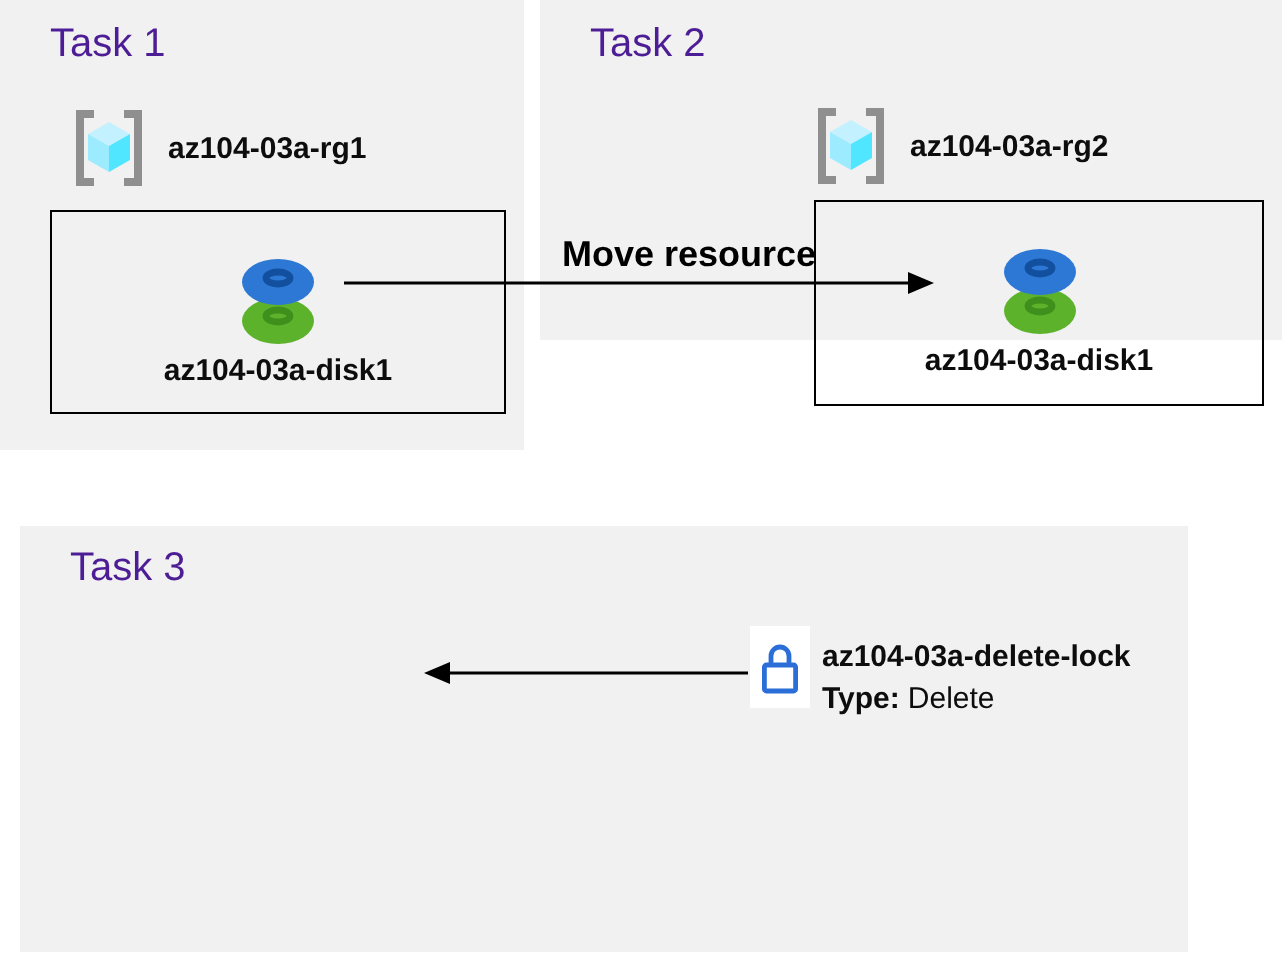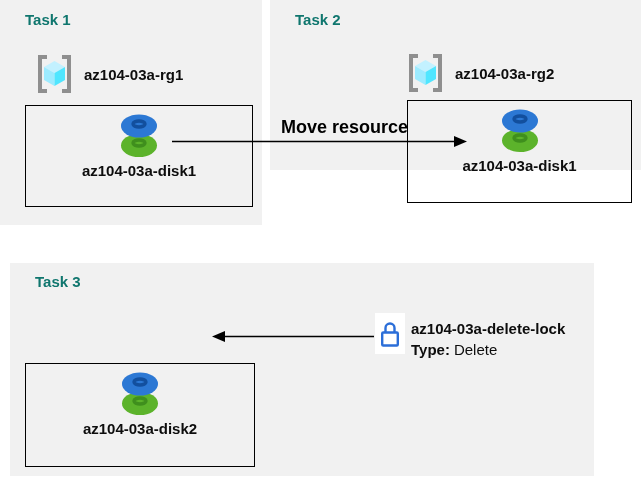--- a/index.html
+++ b/index.html
@@ -5,31 +5,31 @@
   html,body{margin:0;padding:0;background:#fff;}
   .canvas{
     position:relative;width:641px;height:487px;background:#ffffff;
     font-family:"Liberation Sans",sans-serif;overflow:hidden;
   }
   .panel{position:absolute;background:#f1f1f1;}
   .panel-task1{left:0;top:0;width:262px;height:225px;}
   .panel-task2{left:270px;top:0;width:371px;height:170px;}
   .panel-task3{left:10px;top:263px;width:584px;height:213px;}
   .task-title{
-    position:absolute;font-size:15px;font-weight:bold;color:#0f766e;
+    position:absolute;font-size:20px;font-weight:normal;color:#4c1d95;
     white-space:nowrap;
   }
   .rg-row{
     position:absolute;display:flex;align-items:center;gap:11px;
     font-size:15px;font-weight:bold;color:#0d0d0d;white-space:nowrap;text-align:right;
   }
   .res-box{
     position:absolute;border:1.4px solid #000;box-sizing:border-box;
     display:flex;flex-direction:column;align-items:center;
-    padding-top:7px;background:transparent;
+    padding-top:22px;background:transparent;
   }
   .disk-label{font-size:15px;font-weight:bold;color:#0d0d0d;margin-top:3px;white-space:nowrap;}
   .arrow-svg{position:absolute;overflow:visible;}
   .move-label{
     position:absolute;left:281px;top:117px;font-size:18px;font-weight:bold;
     color:#000;white-space:nowrap;
   }
   .lock-chip{
     position:absolute;left:375px;top:313px;width:30px;height:41px;background:#ffffff;
     display:flex;align-items:center;justify-content:center;
@@ -94,29 +94,20 @@
         <ellipse cx="20" cy="11" rx="6" ry="3" fill="none" stroke="#124f9e" stroke-width="3.4"></ellipse>
       </svg>
       <span class="disk-label">az104-03a-disk1</span>
     </div>
   </section>
 
   <section class="panel panel-task3">
     <div class="task-title" style="left:25px;top:10px">Task 3</div>
 
 
-    <div class="res-box" style="left:15px;top:100px;width:230px;height:104px">
-      <svg width="40" height="46" viewBox="0 0 40 46">
-        <ellipse cx="20" cy="32.5" rx="18" ry="11.5" fill="#5cb32b"></ellipse>
-        <ellipse cx="20" cy="30" rx="6" ry="3" fill="none" stroke="#3f8f1d" stroke-width="3.4"></ellipse>
-        <ellipse cx="20" cy="13" rx="18" ry="11.5" fill="#2c78d4"></ellipse>
-        <ellipse cx="20" cy="11" rx="6" ry="3" fill="none" stroke="#124f9e" stroke-width="3.4"></ellipse>
-      </svg>
-      <span class="disk-label">az104-03a-disk2</span>
-    </div>
   </section>
 
   <svg class="arrow-svg" style="left:172px;top:134px" width="296" height="15">
     <line x1="0" y1="7.5" x2="283" y2="7.5" stroke="#000" stroke-width="1.6"></line>
     <polygon points="295,7.5 282,2 282,13" fill="#000"></polygon>
   </svg>
 
   <div class="move-label">Move resource</div>
 
   <svg class="arrow-svg" style="left:212px;top:329px" width="162" height="15">

